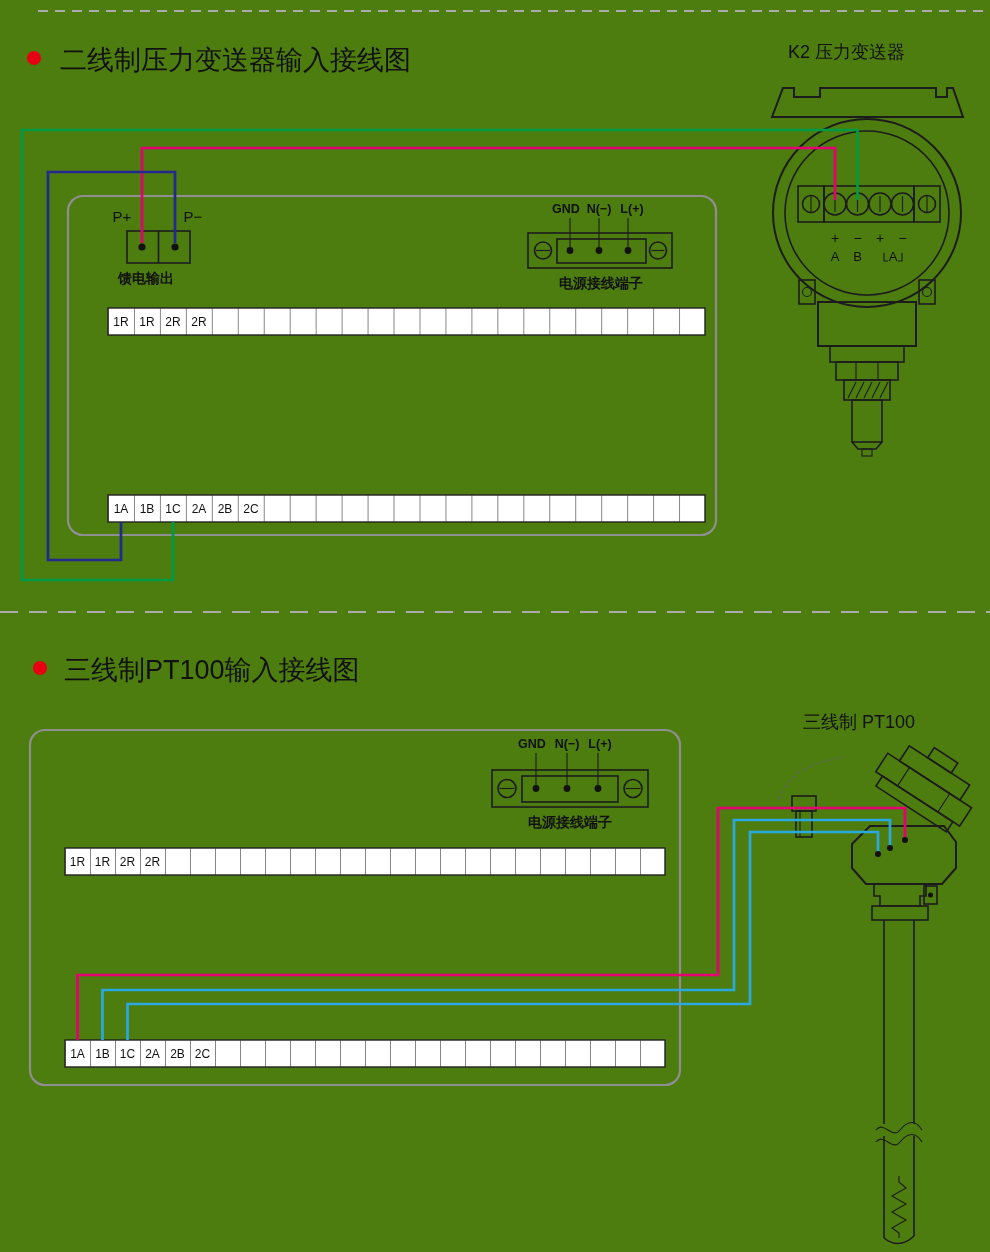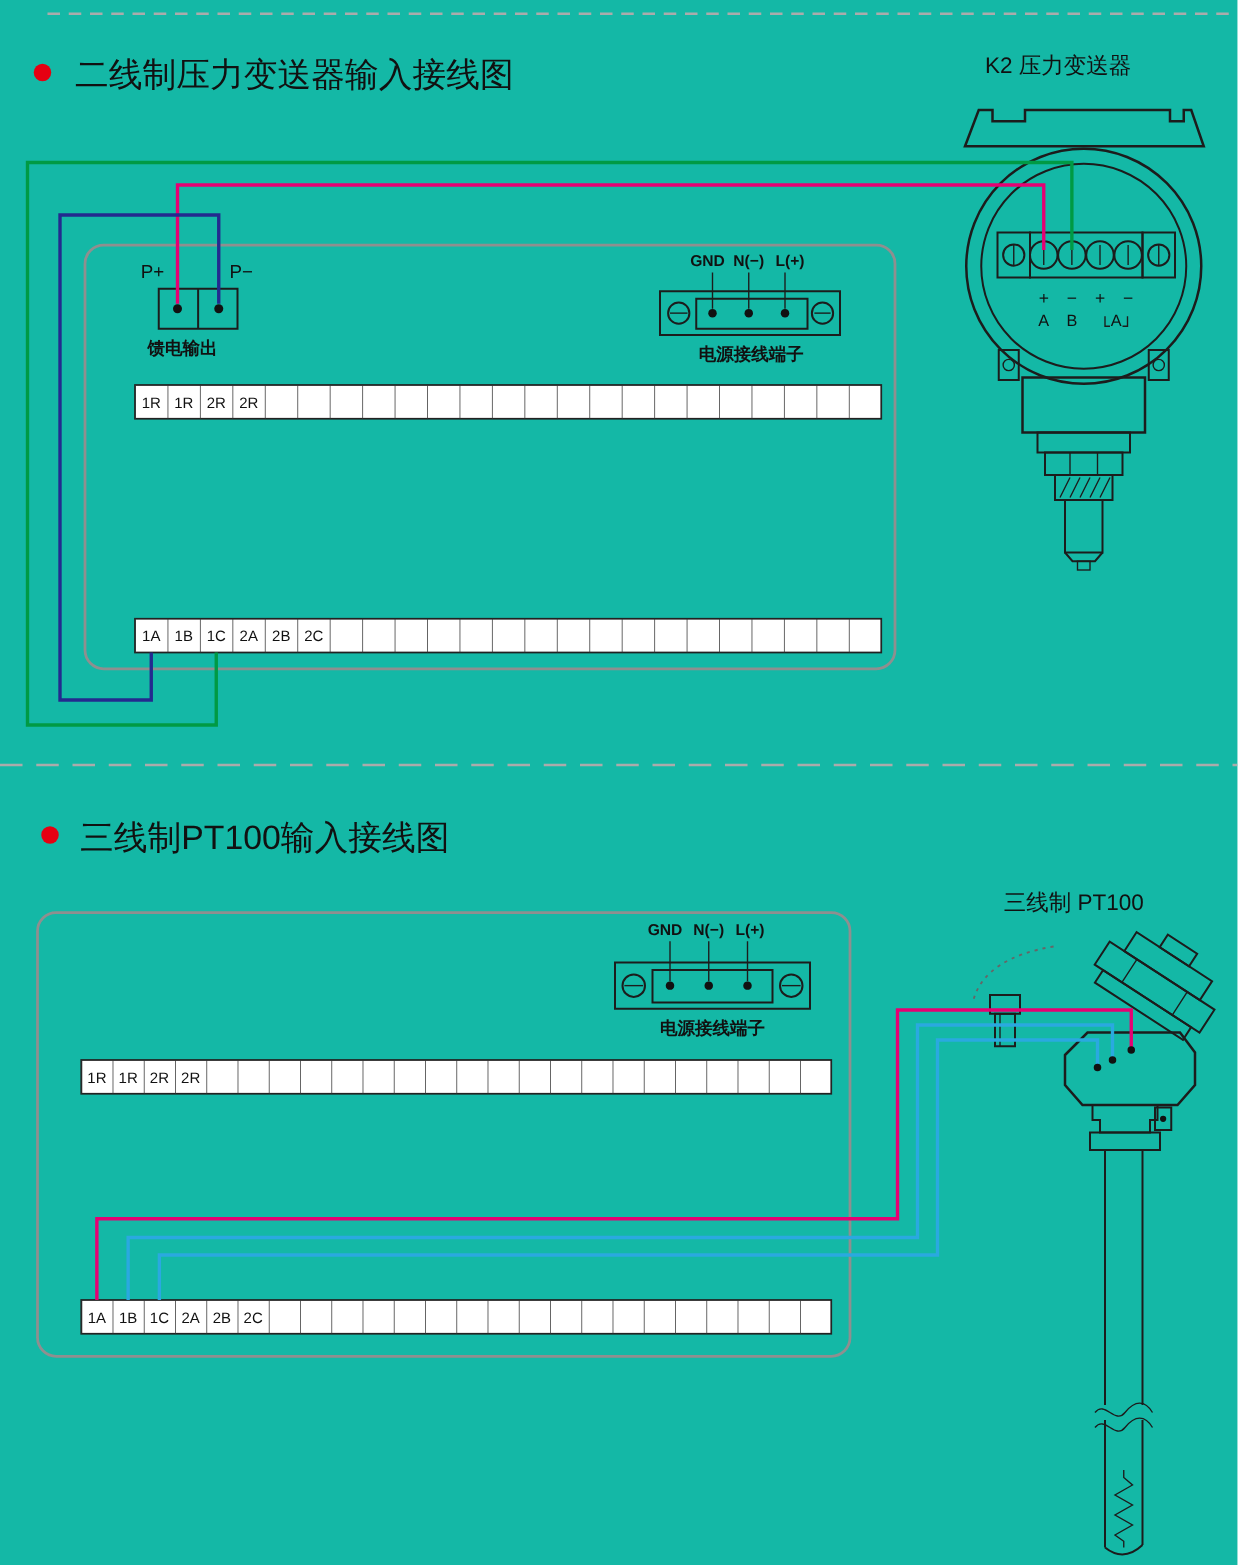--- a/index.html
+++ b/index.html
@@ -1,16 +1,16 @@
 <!DOCTYPE html>
 <html><head>
 <meta charset="utf-8">
 <style>
   html,body{margin:0;padding:0;background:#fbfbfb;}
-  .page{position:relative;width:990px;height:1252px;background:#14b8a6;overflow:hidden;
+  .page{position:relative;width:990px;height:1252px;background:#4d7c0f;overflow:hidden;
         font-family:"Liberation Sans",sans-serif;}
   svg{display:block;}
   text{fill:#111;font-family:"Liberation Sans",sans-serif;}
   .t-title{font-size:27px;}
   .t-device{font-size:18px;}
   .t-cell{font-size:12px;text-anchor:middle;}
   .t-pol{font-size:15px;text-anchor:middle;}
   .t-gnd{font-size:12.5px;font-weight:bold;text-anchor:middle;}
   .t-cap{font-size:14px;font-weight:bold;text-anchor:middle;}
   .t-sign{font-size:14px;text-anchor:middle;}

